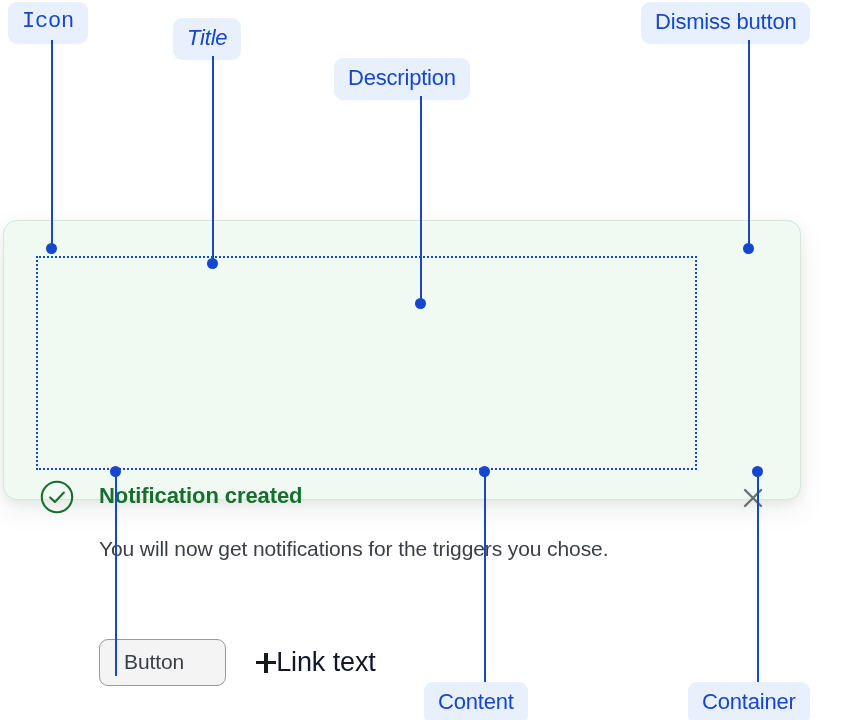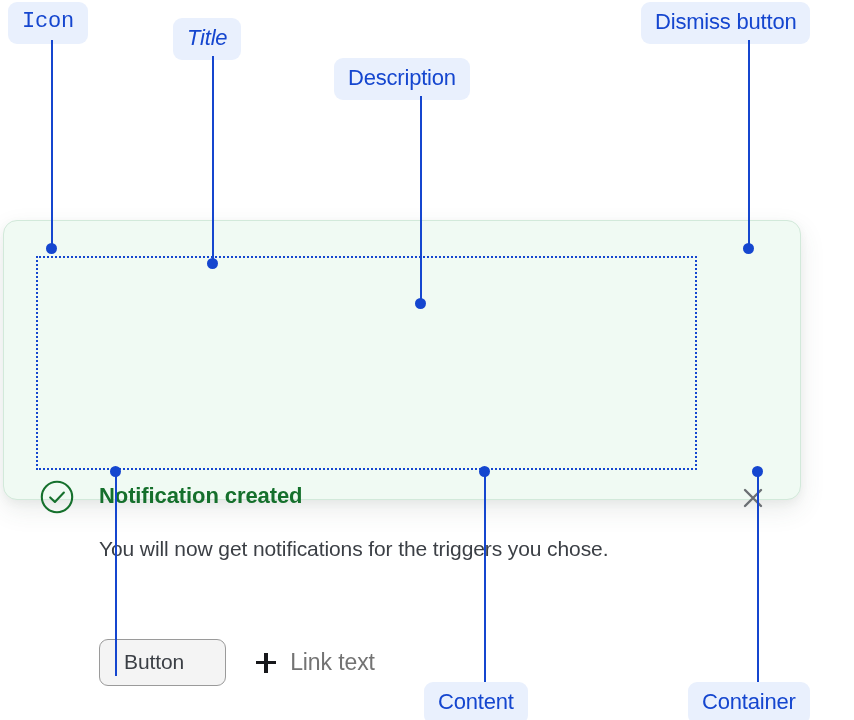--- a/index.html
+++ b/index.html
@@ -121,24 +121,23 @@
     font-size: 21px;
     color: #3b3f45;
     cursor: pointer;
     line-height: 1;
     letter-spacing: -0.1px;
   }
 
   #action-link {
     display: flex;
     align-items: center;
-    gap: 14px;
     cursor: pointer;
-    color: #737373;
-    font-size: 23px;
+    color: #0f172a;
+    font-size: 27px;
     letter-spacing: -0.1px;
   }
   #action-link .plus {
     display: inline-block;
     width: 20px;
     height: 20px;
     position: relative;
   }
   #action-link .plus::before,
   #action-link .plus::after {

